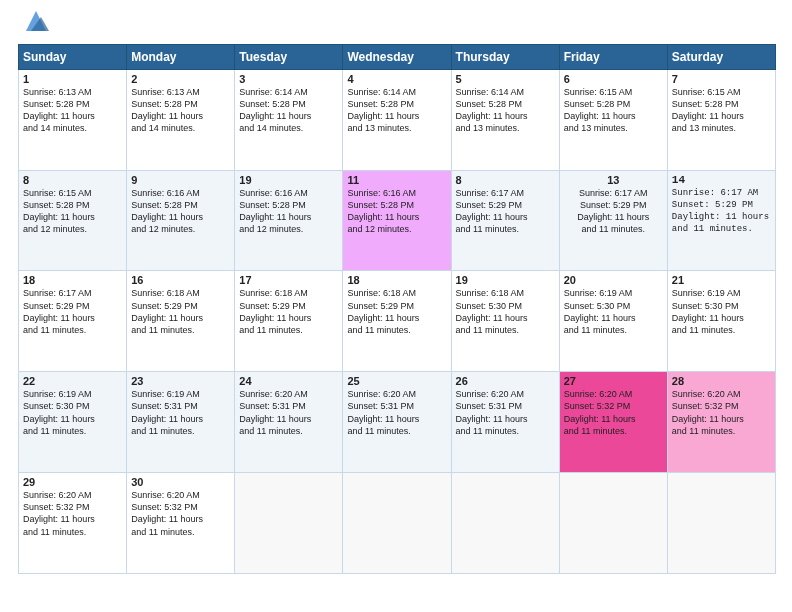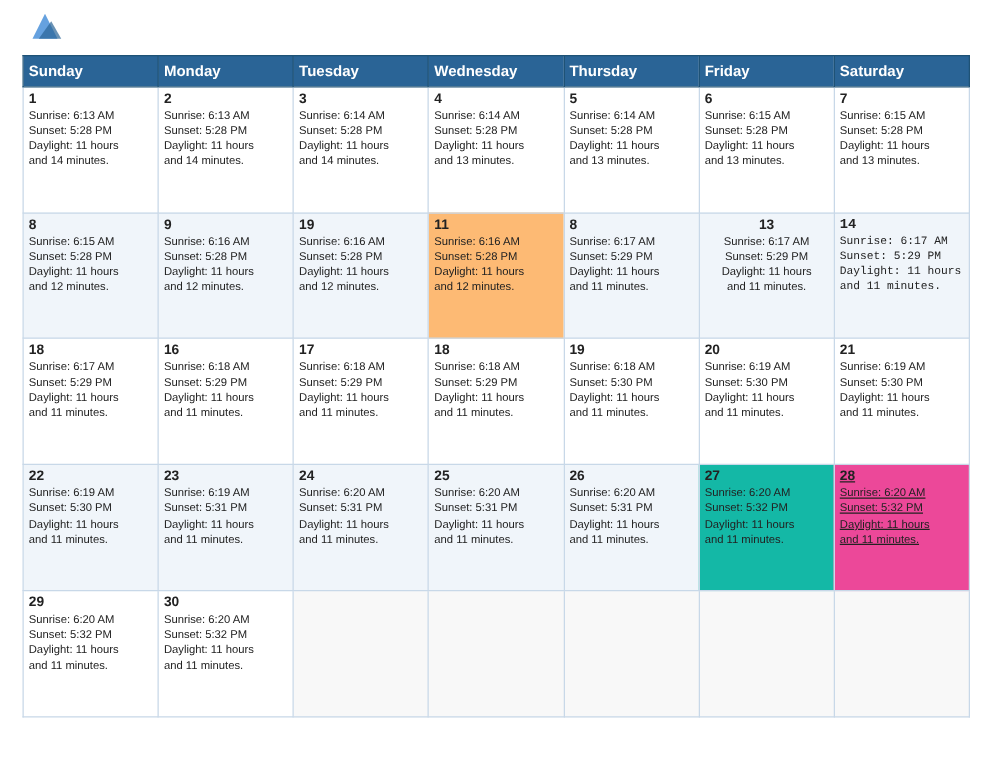--- a/index.html
+++ b/index.html
@@ -163,21 +163,21 @@
             <div class="cell-text">Sunrise: 6:15 AM<br>Sunset: 5:28 PM<br>Daylight: 11 hours<br>and 12 minutes.</div>
           </td>
           <td style="background-color: rgb(240, 245, 250);">
             <span class="day-num">9</span>
             <div class="cell-text">Sunrise: 6:16 AM<br>Sunset: 5:28 PM<br>Daylight: 11 hours<br>and 12 minutes.</div>
           </td>
           <td style="background-color: rgb(240, 245, 250);">
             <span class="day-num">19</span>
             <div class="cell-text">Sunrise: 6:16 AM<br>Sunset: 5:28 PM<br>Daylight: 11 hours<br>and 12 minutes.</div>
           </td>
-          <td style="background-color: #fdba74; margin-top: 28px;">
+          <td style="background-color: #f0abfc; margin-top: 28px;">
             <span class="day-num">11</span>
             <div class="cell-text">Sunrise: 6:16 AM<br>Sunset: 5:28 PM<br>Daylight: 11 hours<br>and 12 minutes.</div>
           </td>
           <td style="background-color: rgb(240, 245, 250);">
             <span class="day-num">8</span>
             <div class="cell-text">Sunrise: 6:17 AM<br>Sunset: 5:29 PM<br>Daylight: 11 hours<br>and 11 minutes.</div>
           </td>
           <td style="background-color: rgb(240, 245, 250); text-align: center;">
             <span class="day-num">13</span>
             <div class="cell-text">Sunrise: 6:17 AM<br>Sunset: 5:29 PM<br>Daylight: 11 hours<br>and 11 minutes.</div>
@@ -231,25 +231,25 @@
             <div class="cell-text">Sunrise: 6:20 AM<br>Sunset: 5:31 PM<br>Daylight: 11 hours<br>and 11 minutes.</div>
           </td>
           <td style="background-color: rgb(240, 245, 250);">
             <span class="day-num">25</span>
             <div class="cell-text">Sunrise: 6:20 AM<br>Sunset: 5:31 PM<br>Daylight: 11 hours<br>and 11 minutes.</div>
           </td>
           <td style="background-color: rgb(240, 245, 250); margin-left: 12px;">
             <span class="day-num">26</span>
             <div class="cell-text">Sunrise: 6:20 AM<br>Sunset: 5:31 PM<br>Daylight: 11 hours<br>and 11 minutes.</div>
           </td>
-          <td style="background-color: #14b8a6; margin-top: 48px;">
+          <td style="background-color: #ec4899; margin-top: 48px;">
             <span class="day-num">27</span>
             <div class="cell-text">Sunrise: 6:20 AM<br>Sunset: 5:32 PM<br>Daylight: 11 hours<br>and 11 minutes.</div>
           </td>
-          <td style="background-color: #ec4899; text-decoration: underline;">
+          <td style="background-color: #f9a8d4;">
             <span class="day-num">28</span>
             <div class="cell-text">Sunrise: 6:20 AM<br>Sunset: 5:32 PM<br>Daylight: 11 hours<br>and 11 minutes.</div>
           </td>
         </tr>
         <tr>
           <td>
             <span class="day-num">29</span>
             <div class="cell-text">Sunrise: 6:20 AM<br>Sunset: 5:32 PM<br>Daylight: 11 hours<br>and 11 minutes.</div>
           </td>
           <td>

